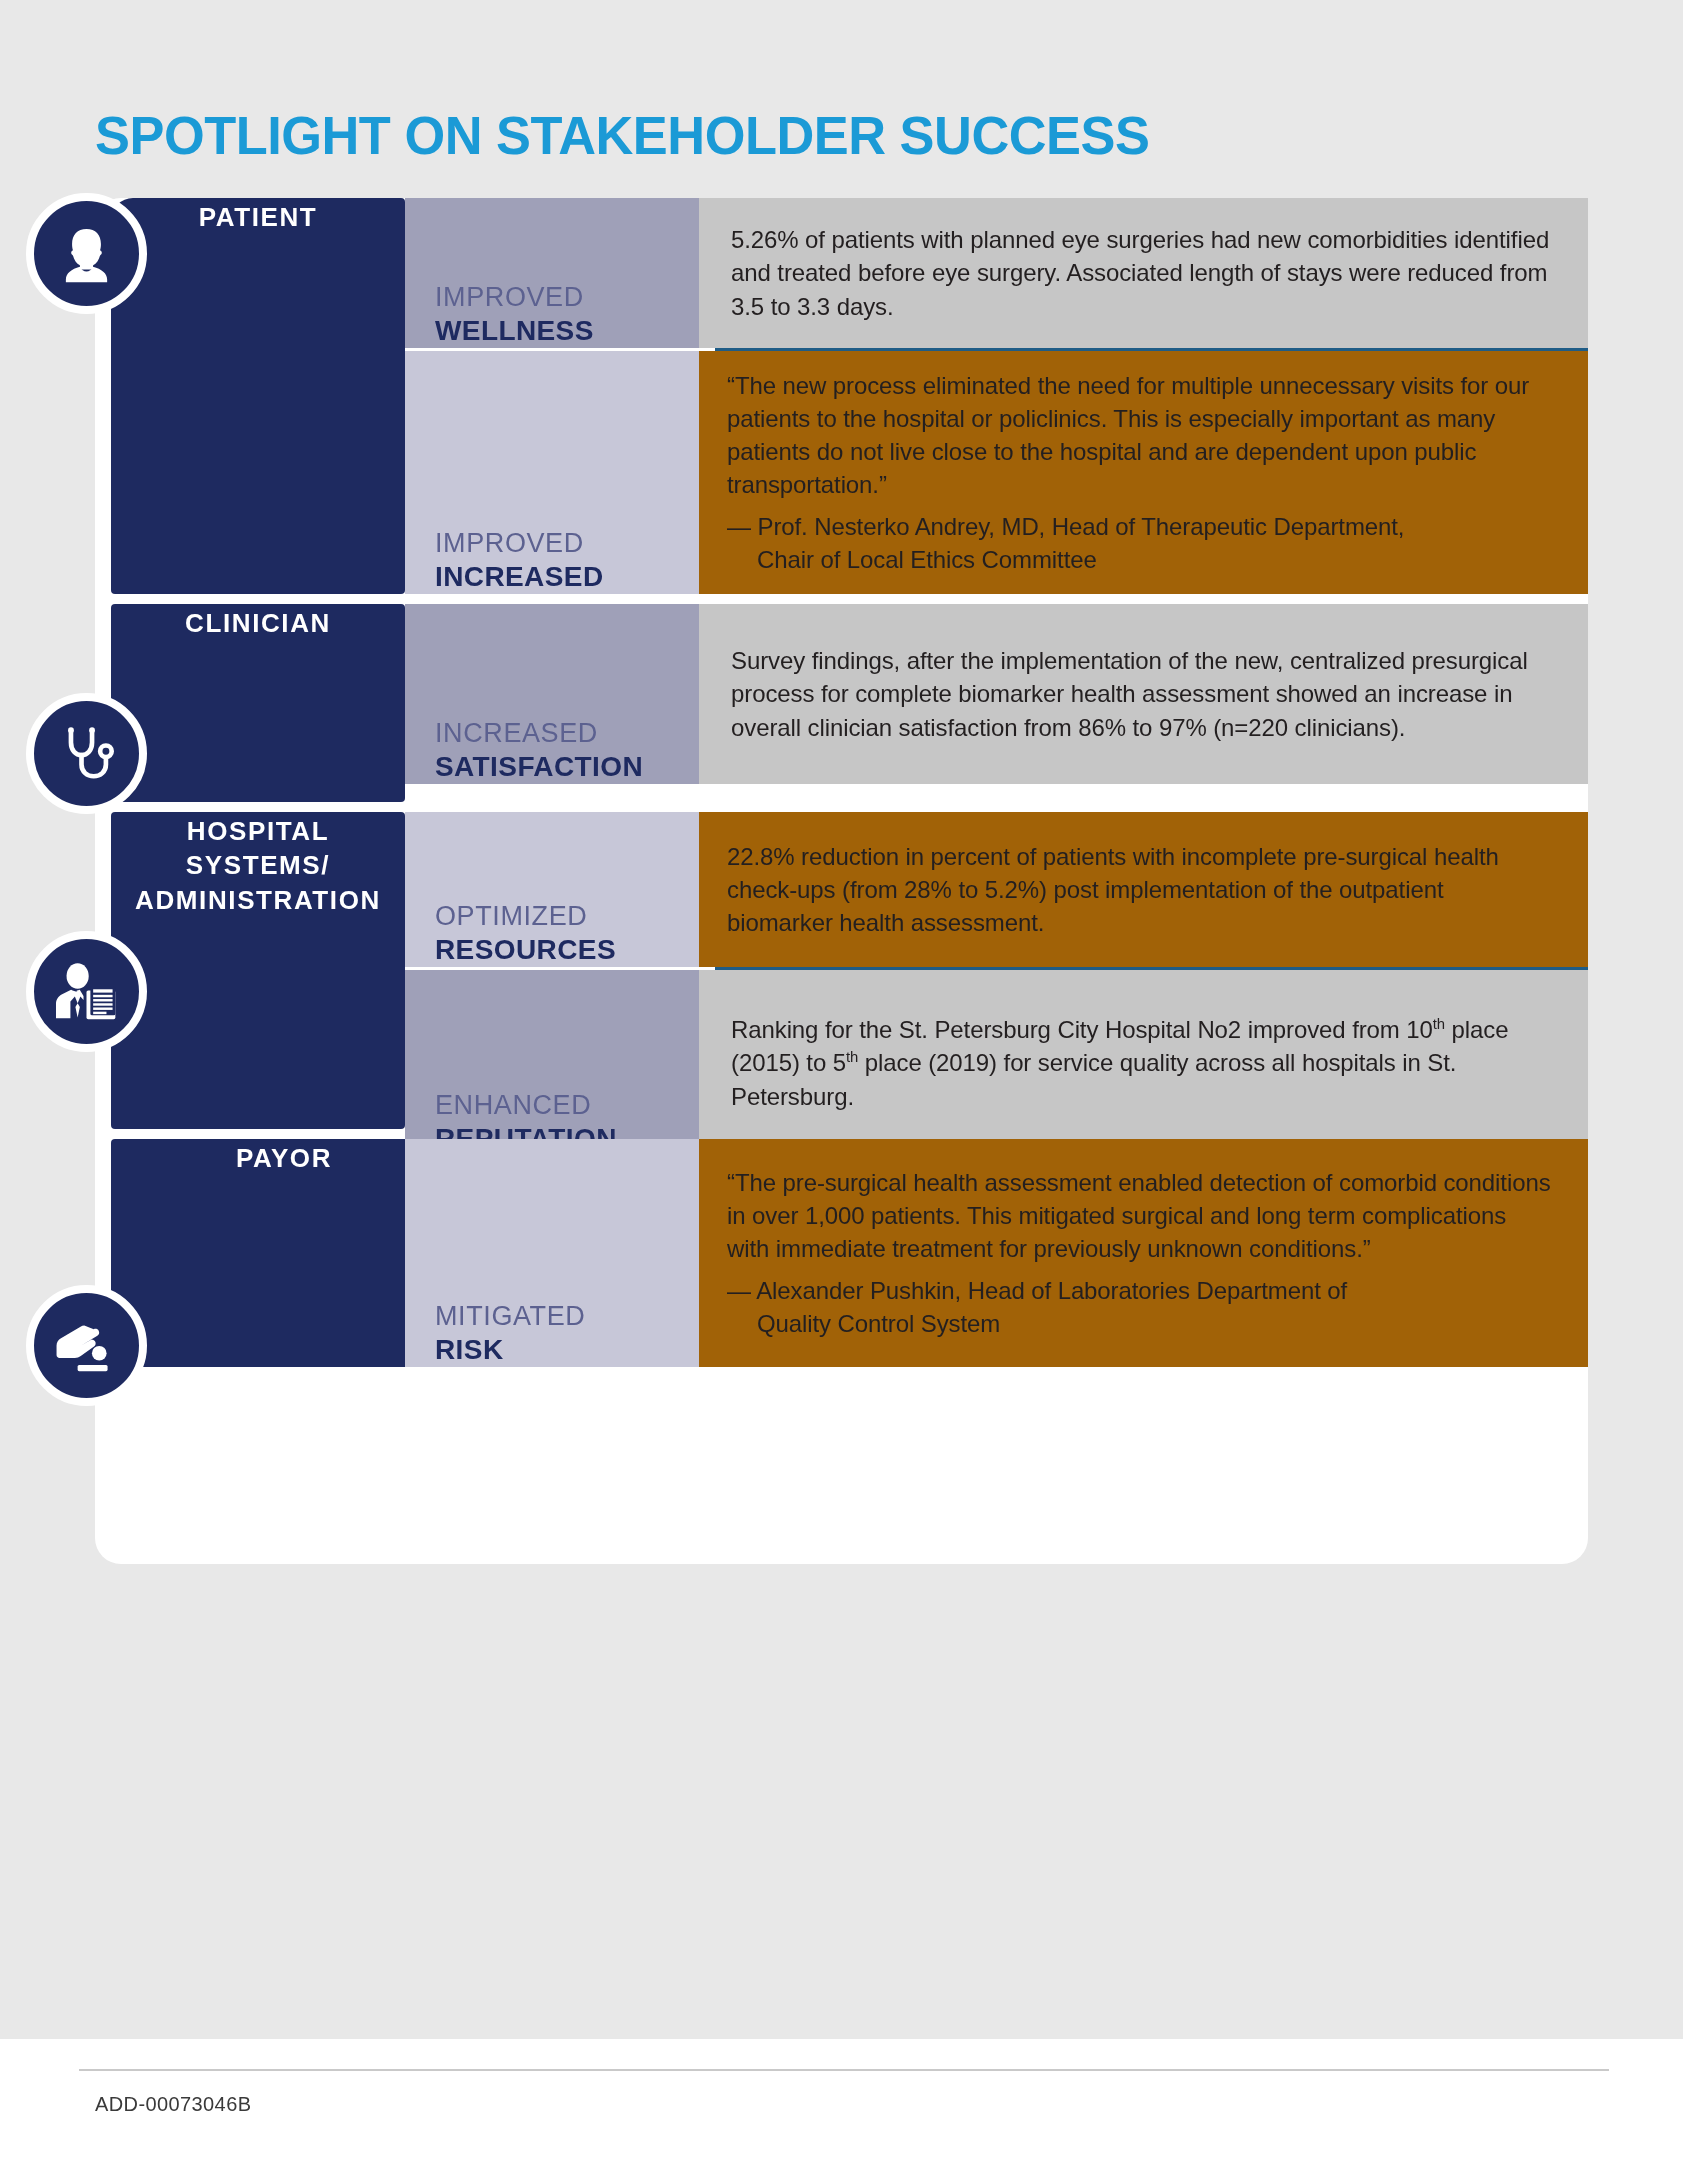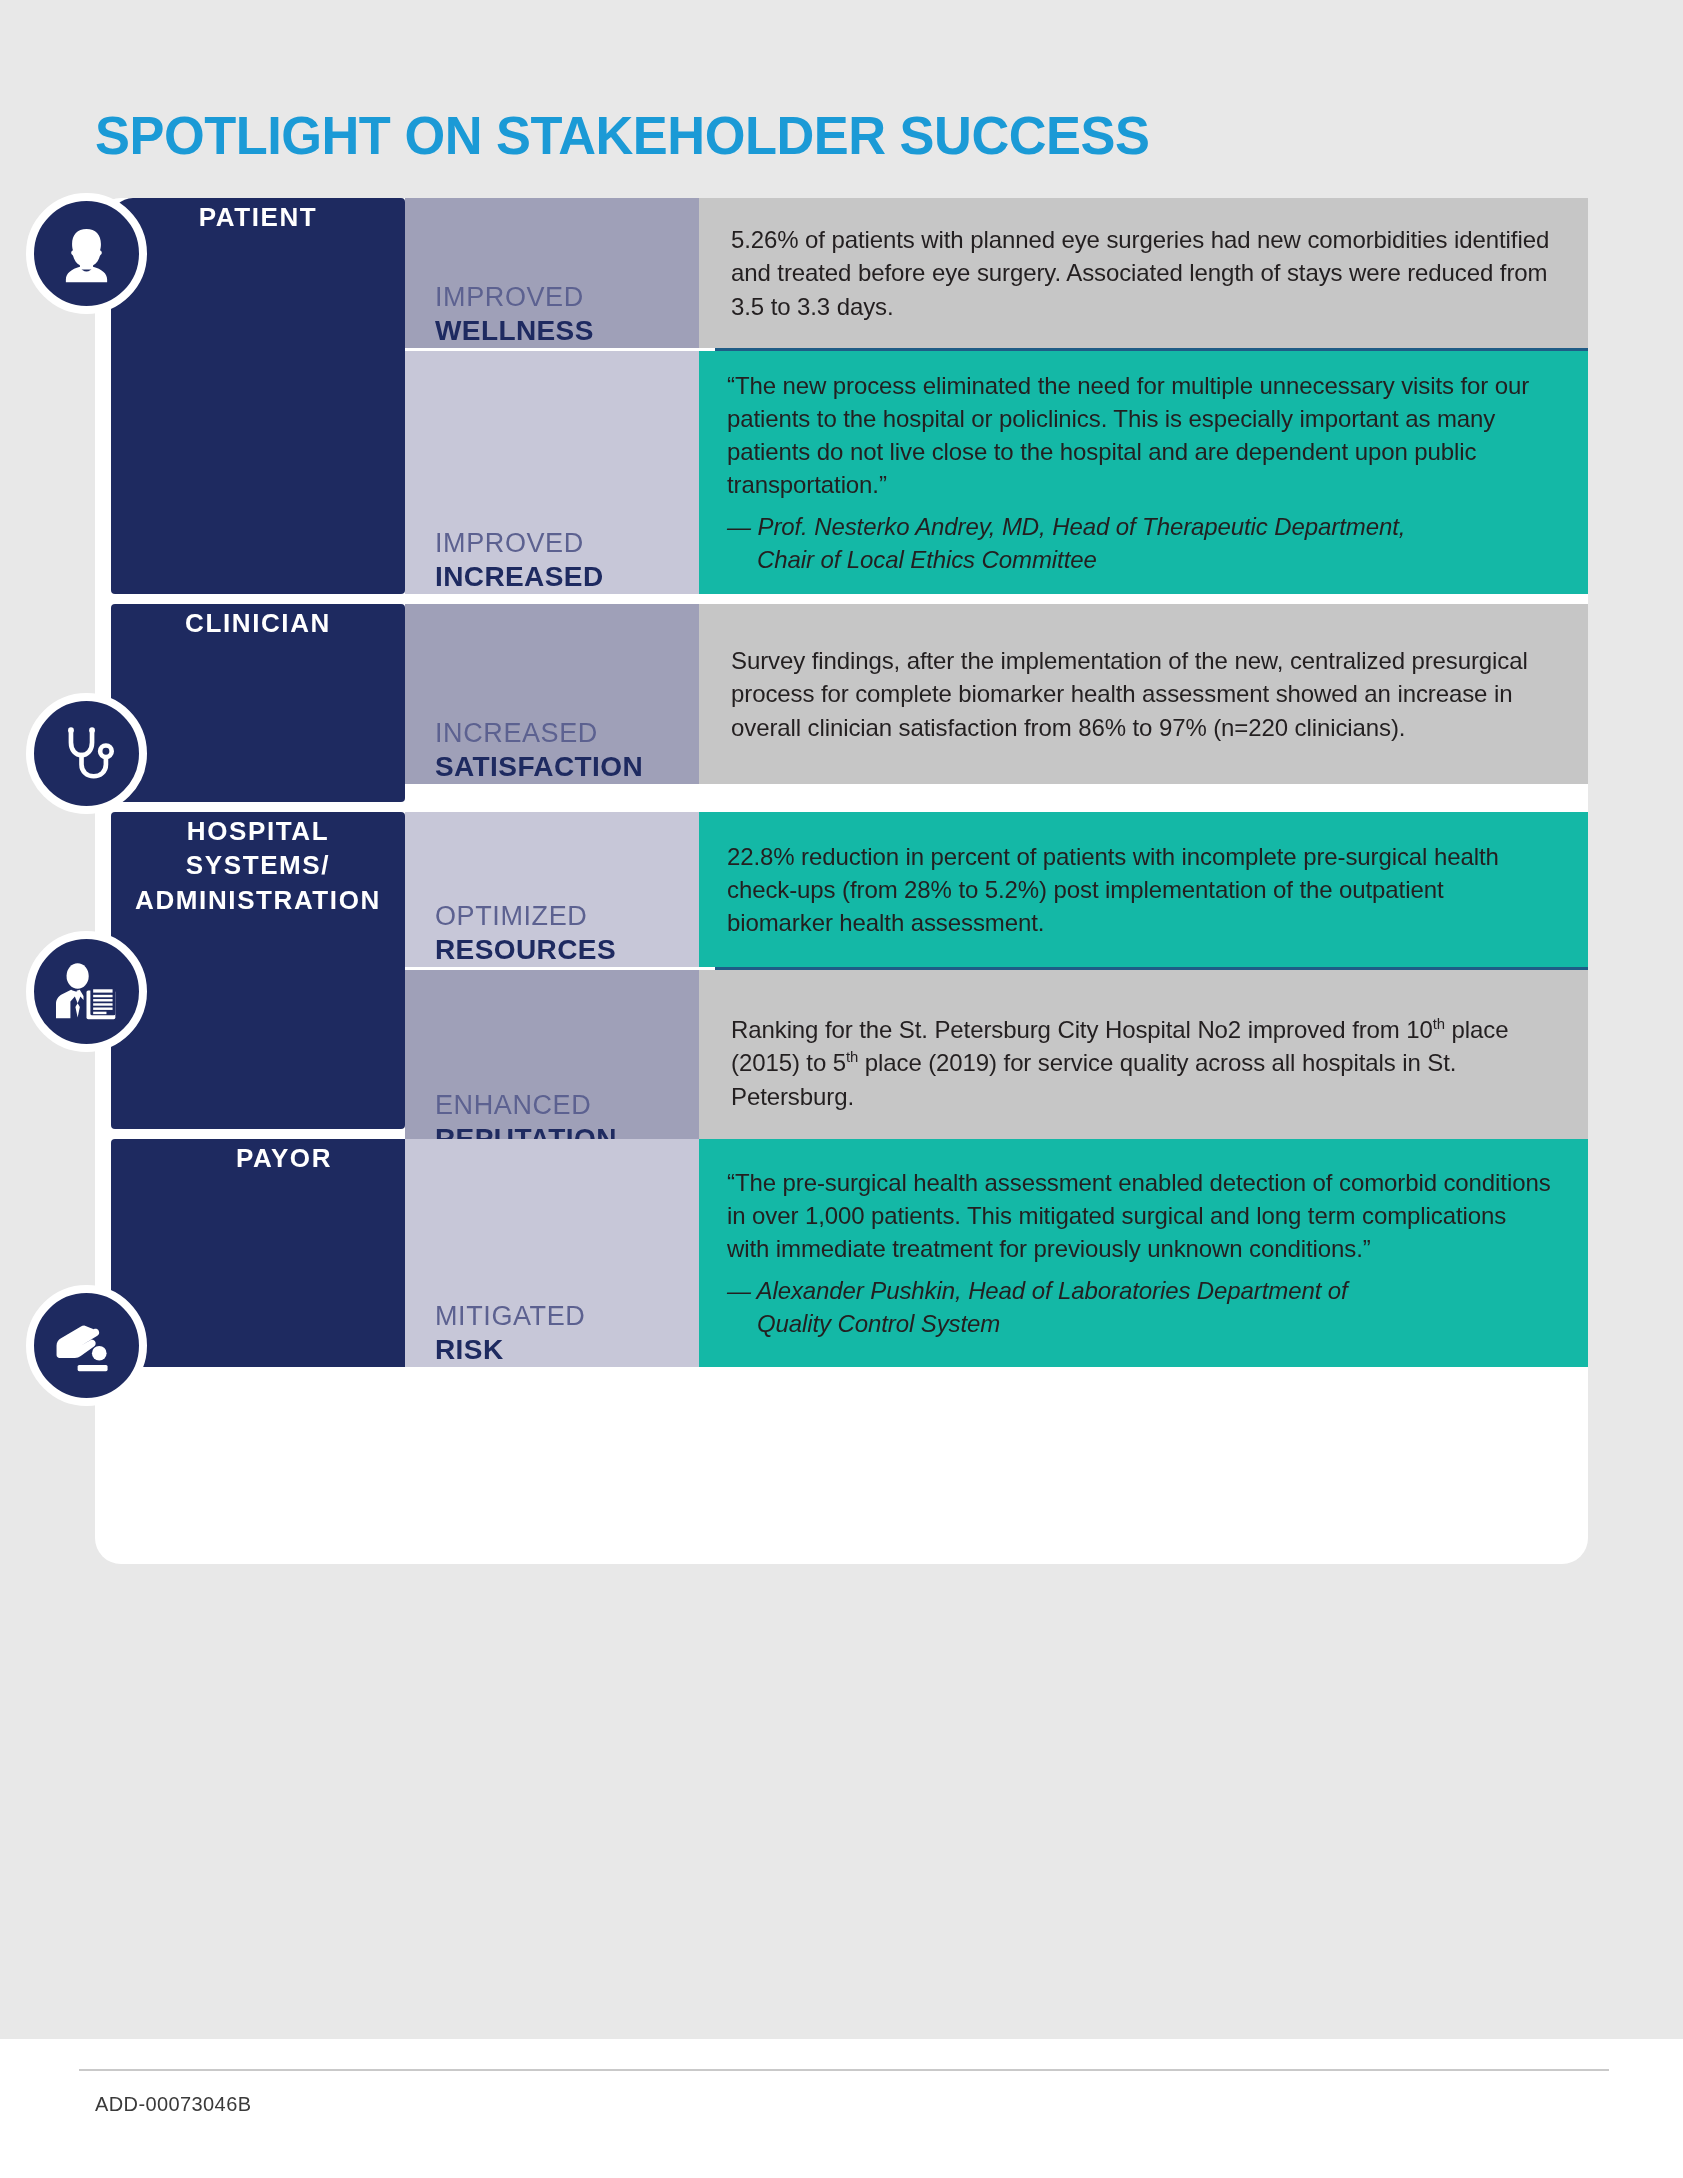--- a/index.html
+++ b/index.html
@@ -117,32 +117,31 @@
   }
   .body p{
     margin:0;
     font-family:"Liberation Sans", sans-serif;
     font-size:24px;
     line-height:1.38;
     color:#231f20;
     letter-spacing:-0.1px;
   }
   .body p.attrib{
-    font-style:italic;
     margin-top:9px;
     line-height:1.38;
   }
   .body p.attrib .ind{display:block;padding-left:30px;}
   sup{font-size:0.62em;vertical-align:super;line-height:0;}
 
   
   .sh-kpi-dark{background:#9fa0b8;}
   .sh-kpi-light{background:#c7c7d8;}
   .sh-body-dark{background:#c6c6c6;padding-left:32px;}
-  .sh-body-light{background:#14b8a6;}
+  .sh-body-light{background:#a16207;}
 
   .divider{
     position:absolute;
     left:310px;right:0;
     height:3px;
     background:#1f5c86;
     z-index:4;
   }
 
   

